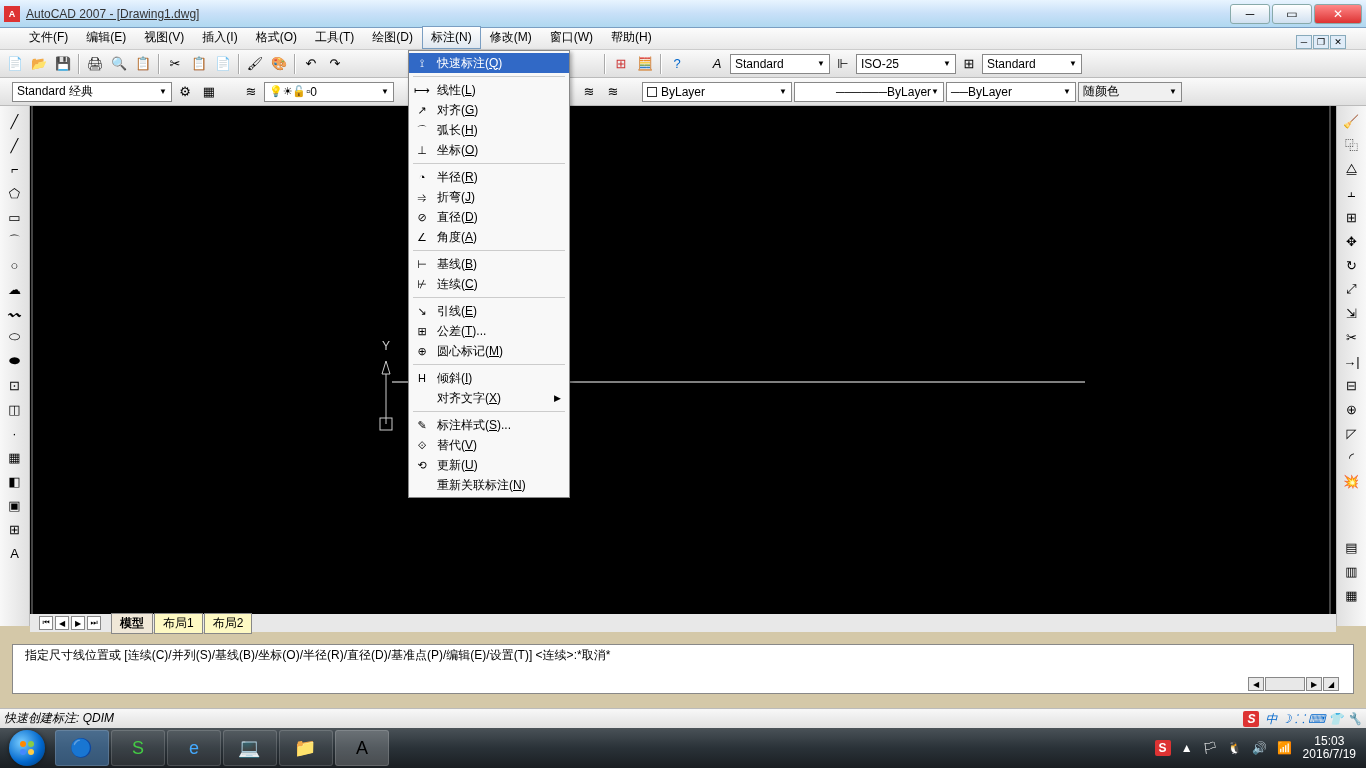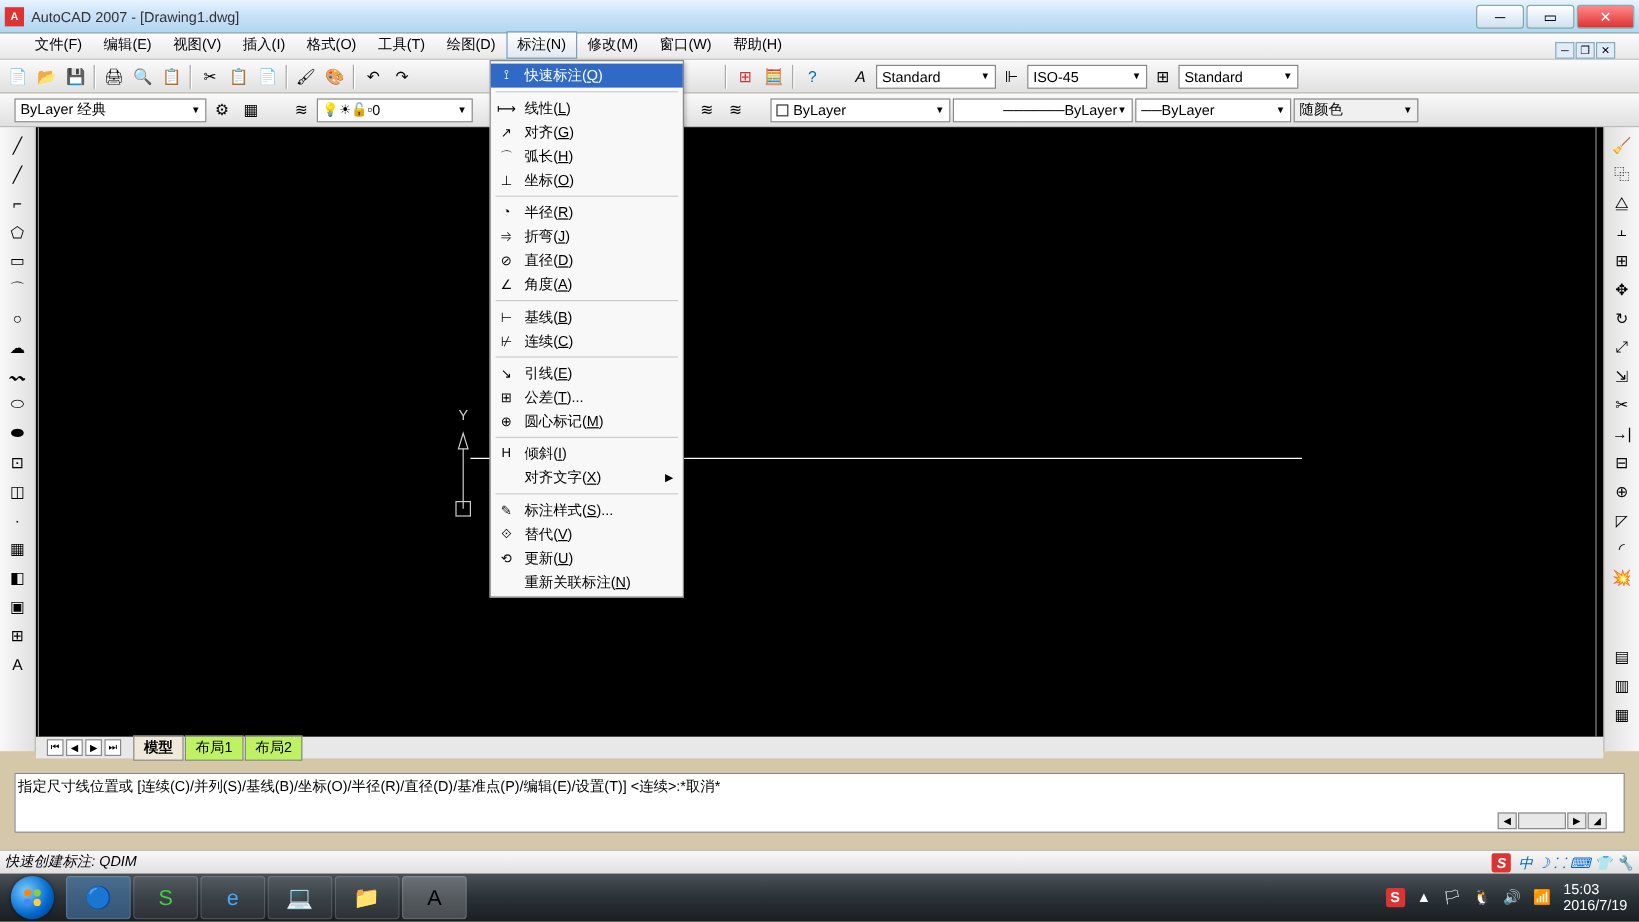--- a/index.html
+++ b/index.html
@@ -1,20 +1,20 @@
 <!DOCTYPE html>
 <html><head>
 <meta charset="utf-8">
 <style>
 * { margin: 0; padding: 0; box-sizing: border-box; font-family: 'Microsoft YaHei', SimSun, sans-serif; font-size: 12px; }
 body { background: #d4c8a8; width: 1366px; height: 768px; overflow: hidden; position: relative; }
 
 .titlebar { height: 28px; background: linear-gradient(to bottom, #e8f4ff, #c8e0f8, #b0d8f0); display: flex; align-items: center; padding: 0 4px; border-bottom: 1px solid #7a9ec2; }
 .titlebar .app-icon { width: 16px; height: 16px; background: #d33; margin-right: 6px; display: inline-flex; align-items: center; justify-content: center; color: white; font-size: 9px; font-weight: bold; }
-.titlebar .title { color: #333; flex: 1; }
+.titlebar .title { color: #333; flex: 1; text-decoration: underline; }
 .titlebar .win-controls { display: flex; gap: 2px; }
 .titlebar .win-btn { width: 40px; height: 20px; background: linear-gradient(to bottom, #fff, #d0e0f0); border: 1px solid #8aa; border-radius: 3px; display: flex; align-items: center; justify-content: center; cursor: pointer; }
 .titlebar .win-btn.close { background: linear-gradient(to bottom, #f88, #d33); color: white; width: 48px; }
 
 .menubar { height: 22px; background: linear-gradient(to bottom, #fcfcfc, #e8e8e8); display: flex; align-items: flex-end; padding: 0 20px; border-bottom: 1px solid #ccc; }
 .menubar .menu-item { padding: 2px 8px; cursor: pointer; border: 1px solid transparent; }
 .menubar .menu-item.active { background: linear-gradient(to bottom, #fff, #e0e8f0); border: 1px solid #7a9ec2; }
 .menubar .mdi-controls { margin-left: auto; display: flex; gap: 1px; }
 .menubar .mdi-btn { width: 16px; height: 14px; background: #e0ecf8; border: 1px solid #8ab; font-size: 9px; display: flex; align-items: center; justify-content: center; cursor: pointer; }
 
@@ -24,24 +24,24 @@
 .dropdown { height: 20px; background: white; border: 1px solid #888; display: flex; align-items: center; padding: 0 4px; font-size: 11px; justify-content: flex-end; }
 .dropdown .arrow { margin-left: auto; font-size: 8px; }
 .left-toolbar { position: absolute; left: 0; top: 106px; width: 30px; height: 520px; background: linear-gradient(to right, #f8f8f8, #e0e0e0); border-right: 1px solid #bbb; display: flex; flex-direction: column; align-items: center; padding-top: 4px; gap: 2px; }
 .right-toolbar { position: absolute; right: 0; top: 106px; width: 30px; height: 520px; background: linear-gradient(to left, #f8f8f8, #e0e0e0); border-left: 1px solid #bbb; display: flex; flex-direction: column; align-items: center; padding-top: 4px; gap: 2px; }
 
 .canvas-area { position: absolute; left: 30px; top: 106px; right: 30px; height: 508px; background: black; }
 .canvas-area svg { width: 100%; height: 100%; }
 
 .tab-strip { position: absolute; left: 30px; top: 614px; right: 30px; height: 18px; background: #e8e8e8; display: flex; align-items: center; font-size: 11px; }
 .tab-nav { width: 14px; height: 14px; background: #fff; border: 1px solid #888; margin: 0 1px; display: flex; align-items: center; justify-content: center; font-size: 8px; cursor: pointer; }
-.tab { padding: 1px 8px; background: #bef264; border: 1px solid #888; cursor: pointer; margin-left: 1px; }
+.tab { padding: 1px 8px; background: #fef9c3; border: 1px solid #888; cursor: pointer; margin-left: 1px; }
 .tab.active { background: #f0e8d8; font-weight: bold; }
 
-.command-area { position: absolute; left: 12px; top: 644px; right: 12px; height: 50px; background: white; border: 1px solid #888; font-family: SimSun, monospace; font-size: 12px; padding: 2px 2px; overflow: hidden; }
+.command-area { position: absolute; left: 12px; top: 644px; right: 12px; height: 50px; background: white; border: 1px solid #888; font-family: SimSun, monospace; font-size: 12px; padding: 2px 12px; overflow: hidden; }
 .command-scroll { position: absolute; right: 14px; bottom: 2px; display: flex; gap: 1px; }
 .command-scroll .sb { width: 16px; height: 14px; background: #e8e8e8; border: 1px solid #888; font-size: 8px; display: flex; align-items: center; justify-content: center; }
 
 .statusbar { position: absolute; left: 0; bottom: 40px; right: 0; height: 20px; background: linear-gradient(to bottom, #f8f8f8, #e0e0e0); display: flex; align-items: center; padding: 0 4px; font-size: 11px; border-top: 1px solid #bbb; font-style: italic; }
 .statusbar .status-right { margin-left: auto; display: flex; align-items: center; gap: 6px; }
 .ime-badge { background: #d33; color: white; padding: 1px 4px; border-radius: 2px; font-weight: bold; }
 
 .taskbar { position: absolute; left: 0; bottom: 0; right: 0; height: 40px; background: linear-gradient(to bottom, #4a5258, #2a3238, #1a1e22); display: flex; align-items: center; }
 .start-btn { width: 54px; height: 40px; display: flex; align-items: center; justify-content: center; }
 .start-orb { width: 36px; height: 36px; border-radius: 50%; background: radial-gradient(circle at 35% 35%, #7cf, #06c 60%, #036); box-shadow: 0 0 4px rgba(0,0,0,.5); display: flex; align-items: center; justify-content: center; }
@@ -114,34 +114,34 @@
   <div class="tool-sep"></div>
   <div class="tool-btn" style="color:#06c">?</div>
   <div style="width:14px"></div>
   <div class="tool-btn" style="font-style:italic">A</div>
   <div class="dropdown" style="width:100px">
       <span>Standard</span>
       <span class="arrow">▼</span>
     </div>
   <div class="tool-btn">⊩</div>
   <div class="dropdown" style="width:100px">
-      <span>ISO-45</span>
+      <span>ISO-25</span>
       <span class="arrow">▼</span>
     </div>
   <div class="tool-btn">⊞</div>
   <div class="dropdown" style="width:100px">
       <span>Standard</span>
       <span class="arrow">▼</span>
     </div>
 </div>
 
 <div class="toolbar-row">
   <div style="width:6px"></div>
   <div class="dropdown" style="width:160px">
-      <span>ByLayer 经典</span>
+      <span>Standard 经典</span>
       <span class="arrow">▼</span>
     </div>
   <div class="tool-btn">⚙</div>
   <div class="tool-btn">▦</div>
   <div style="width:16px"></div>
   <div class="tool-btn">≋</div>
   <div class="dropdown" style="width:130px">
     <span style="font-size:11px">💡☀🔓▫ </span>
       <span>0</span>
       <span class="arrow">▼</span>
@@ -275,21 +275,21 @@
   <div class="task-item">💻</div>
   <div class="task-item">📁</div>
   <div class="task-item" style="background:rgba(255,255,255,.2)">A</div>
   <div class="tray">
     <span class="ime-badge">S</span>
     <span>▲</span>
     <span>🏳</span>
     <span>🐧</span>
     <span>🔊</span>
     <span>📶</span>
-    <div style="text-align:left;line-height:13px">
+    <div style="text-align:center;line-height:13px">
       <div>15:03</div>
       <div>2016/7/19</div>
     </div>
   </div>
 </div>
 
 <div class="dropdown-menu" id="ddmenu">
     <div class="dm-item highlighted">
       <span class="dm-icon">⟟</span>
       <span class="dm-label">快速标注(<span class="accel">Q</span>)</span>

